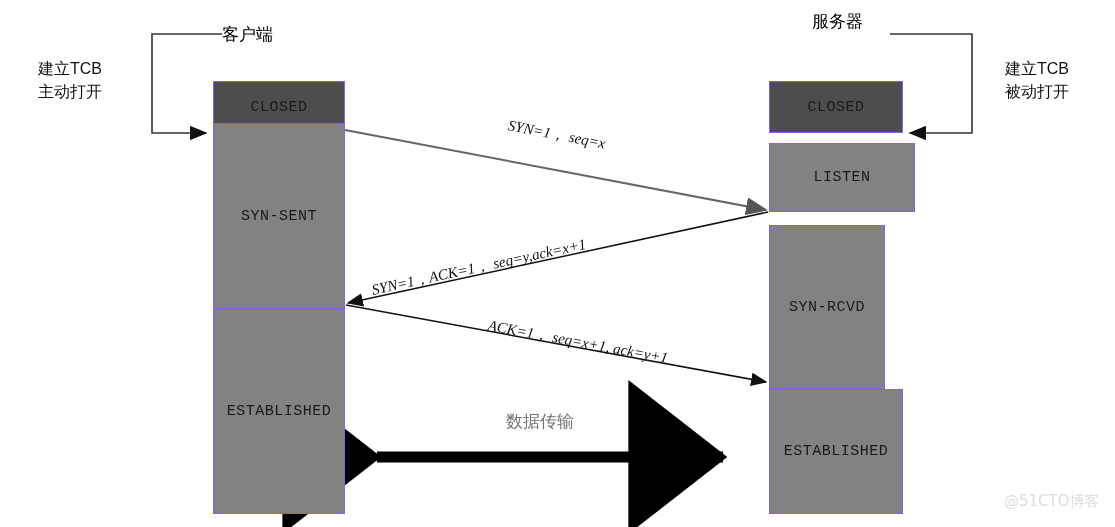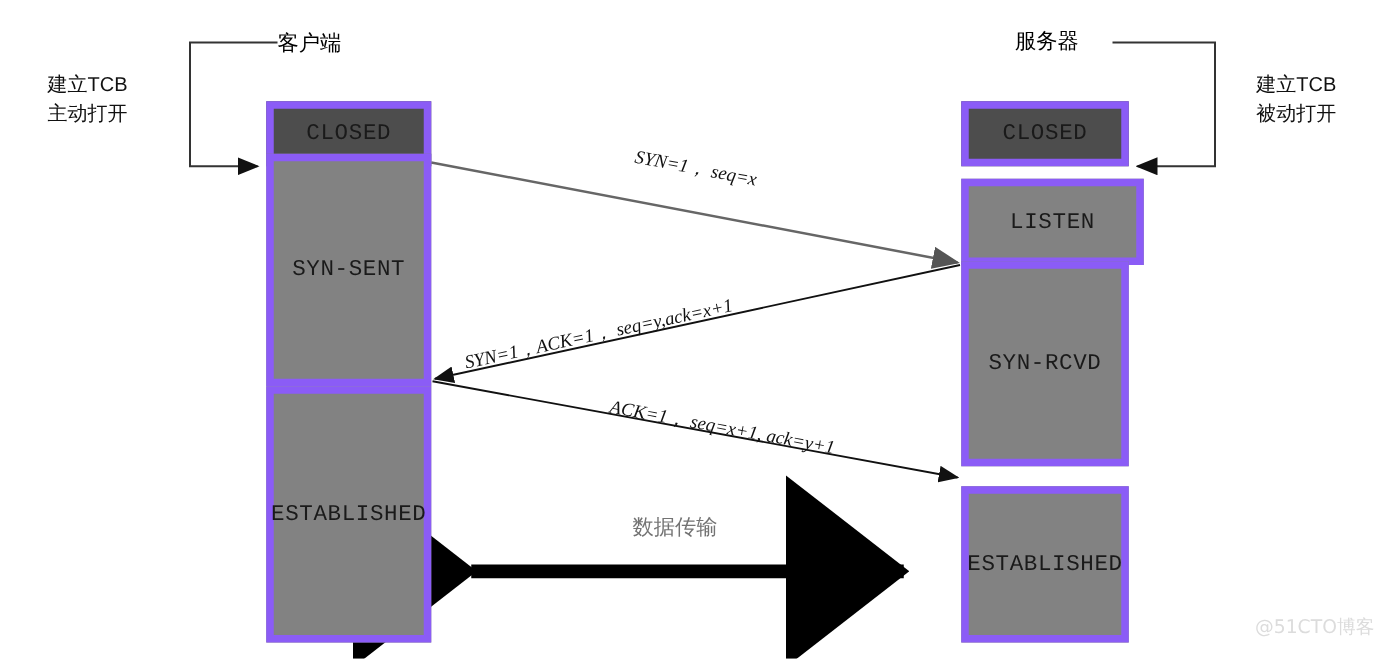--- a/index.html
+++ b/index.html
@@ -19,28 +19,28 @@
   }
   .svg-layer {
     position: absolute;
     left: 0;
     top: 0;
     width: 1115px;
     height: 527px;
   }
   .state-box {
     position: absolute;
-    border: 6px solid #8b5cf6;
+    border: 1px solid #8b5cf6;
     box-sizing: border-box;
     display: flex;
     align-items: center;
     justify-content: center;
     color: #1a1a1a;
     font-family: "Liberation Mono", "DejaVu Sans Mono", monospace;
-    font-size: 18px;
+    font-size: 15px;
     letter-spacing: 0.5px;
   }
   .state-box.dark  { background: #4d4d4d; }
   .state-box.light { background: #828282; }
 
   .node-label {
     position: absolute;
     font-family: "DejaVu Sans", "Liberation Sans", sans-serif;
     font-size: 17px;
     color: #000000;
@@ -126,34 +126,34 @@
     </g>
   </svg>
 
   <div class="node-label" style="left:222px; top:23px;">客户端</div>
 
   <div class="side-note" style="left:38px; top:58px;">
     <div>建立TCB</div>
     <div>主动打开</div>
   </div>
 
-  <div class="node-label" style="left:812px; top:21px;">服务器</div>
+  <div class="node-label" style="left:812px; top:10px;">服务器</div>
 
   <div class="side-note" style="left:1005px; top:58px;">
     <div>建立TCB</div>
     <div>被动打开</div>
   </div>
 
   <div class="state-box dark" style="left:213px; top:81px;  width:132px; height:52px;">CLOSED</div>
   <div class="state-box light" style="left:213px; top:123px; width:132px; height:186px;">SYN-SENT</div>
   <div class="state-box light" style="left:213px; top:309px; width:132px; height:205px;">ESTABLISHED</div>
 
   <div class="state-box dark" style="left:769px; top:81px;  width:134px; height:52px;">CLOSED</div>
   <div class="state-box light" style="left:769px; top:143px; width:146px; height:69px;">LISTEN</div>
-  <div class="state-box light" style="left:769px; top:209px; width:134px; height:164px;">SYN-RCVD</div>
+  <div class="state-box light" style="left:769px; top:225px; width:116px; height:164px;">SYN-RCVD</div>
   <div class="state-box light" style="left:769px; top:389px; width:134px; height:125px;">ESTABLISHED</div>
 
   <div class="arrow-label" style="left:508px; top:116px; transform:rotate(10.8deg);">SYN=1，  seq=x</div>
 
   <div class="arrow-label" style="left:372px; top:281px; transform:rotate(-12.2deg);">SYN=1，ACK=1，  seq=y,ack=x+1</div>
 
   <div class="arrow-label" style="left:488px; top:316px; transform:rotate(10.4deg);">ACK=1，  seq=x+1, ack=y+1</div>
 
   <div class="data-label" style="left:506px; top:410px;">数据传输</div>
 

